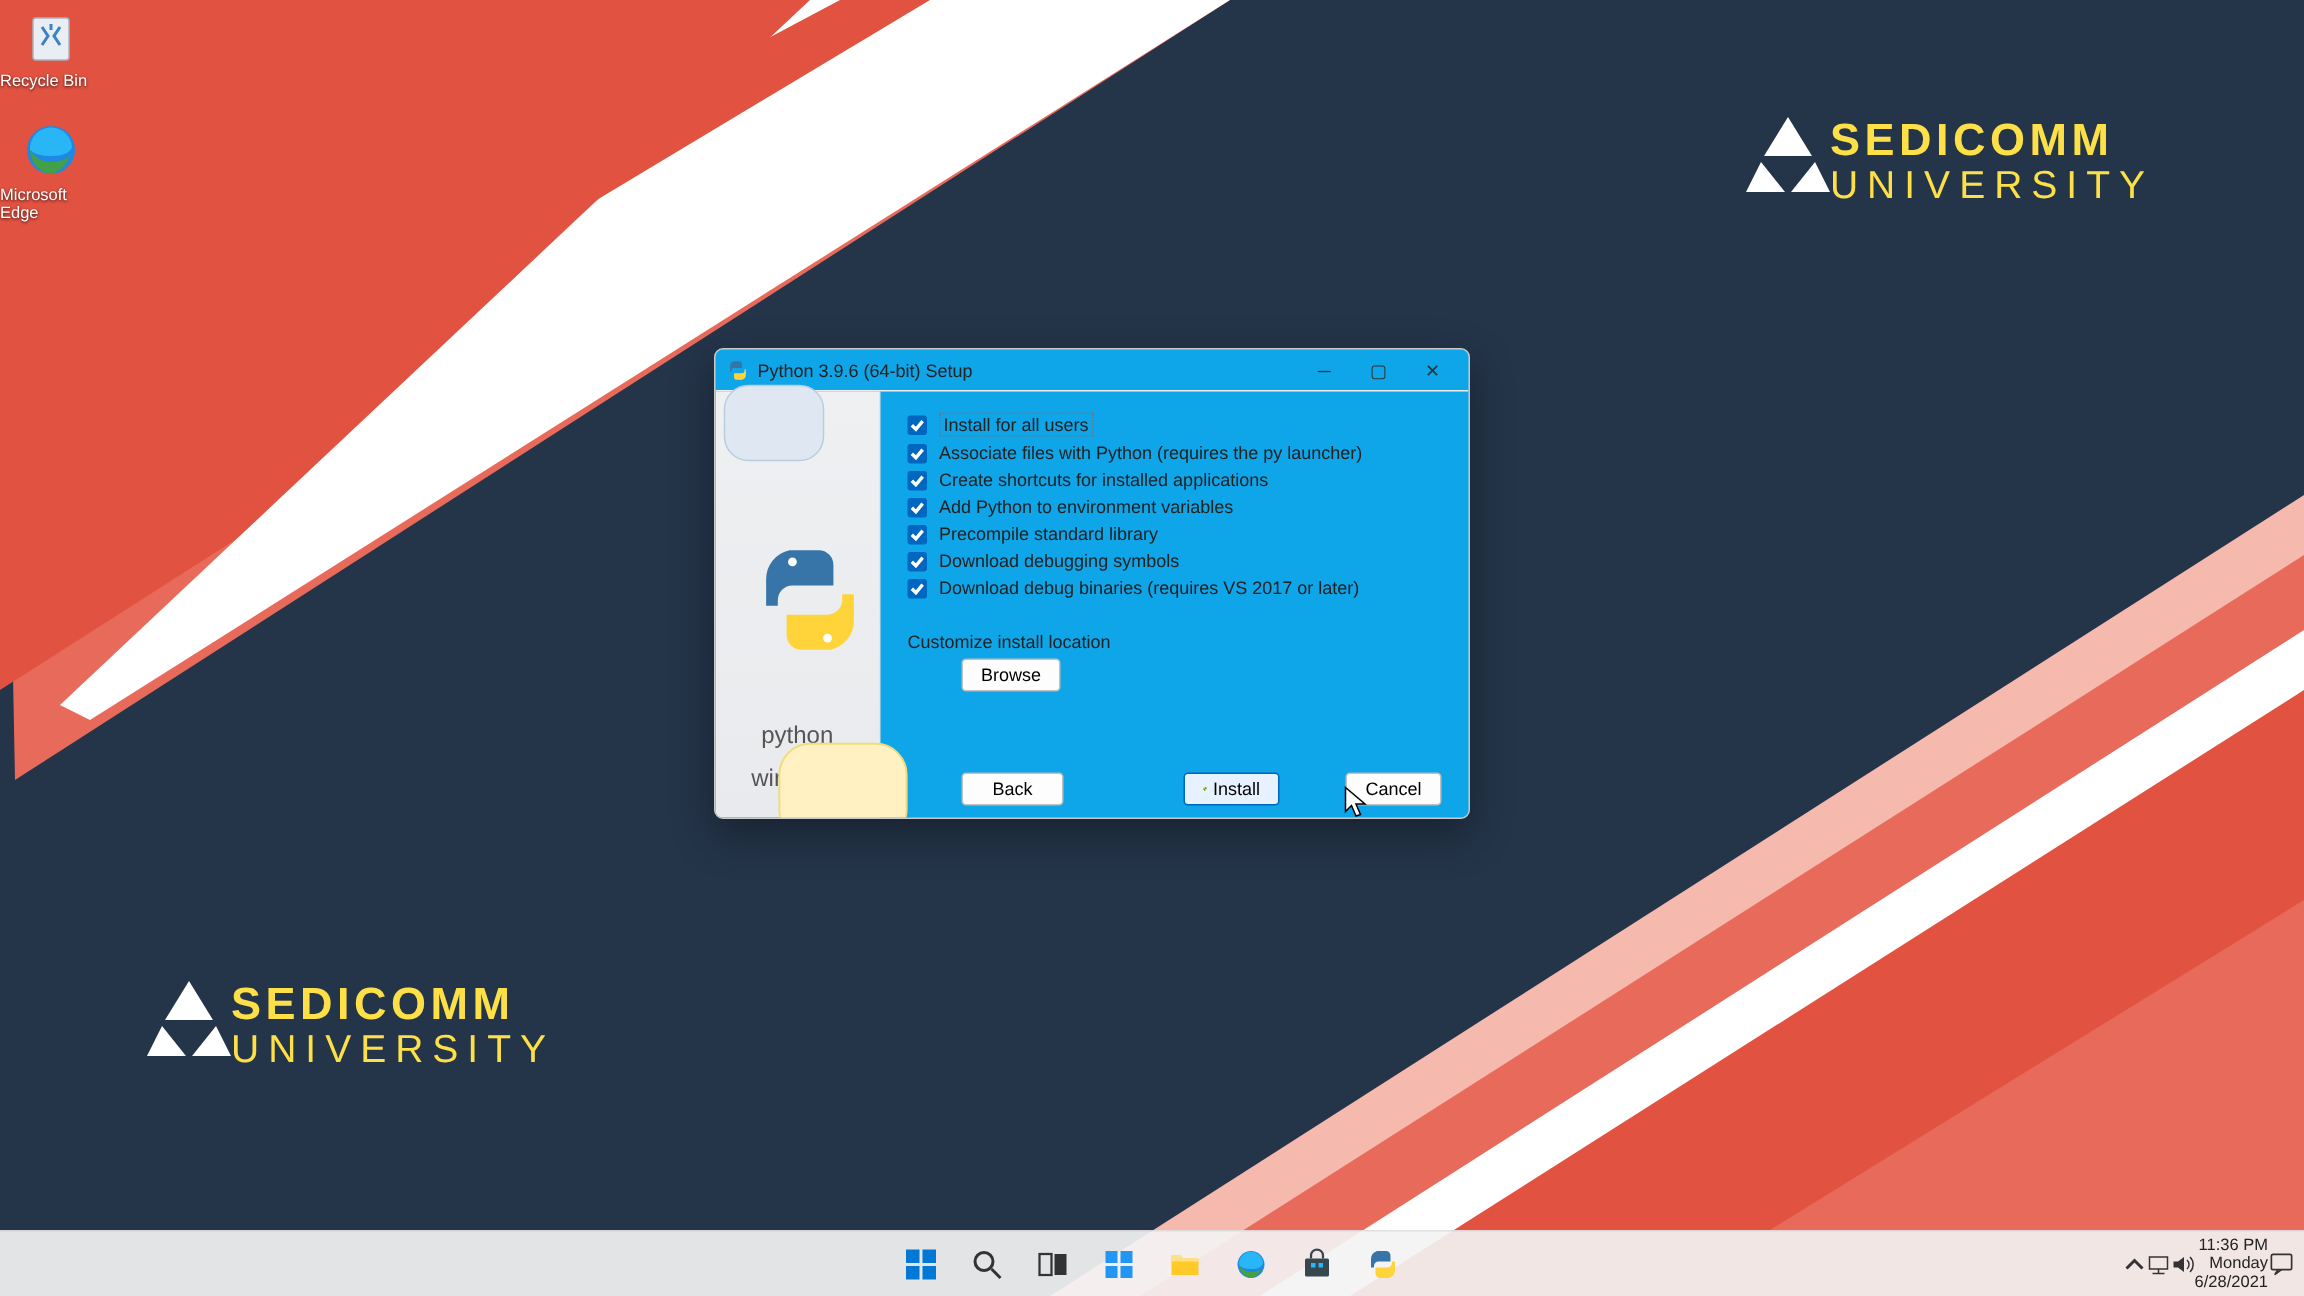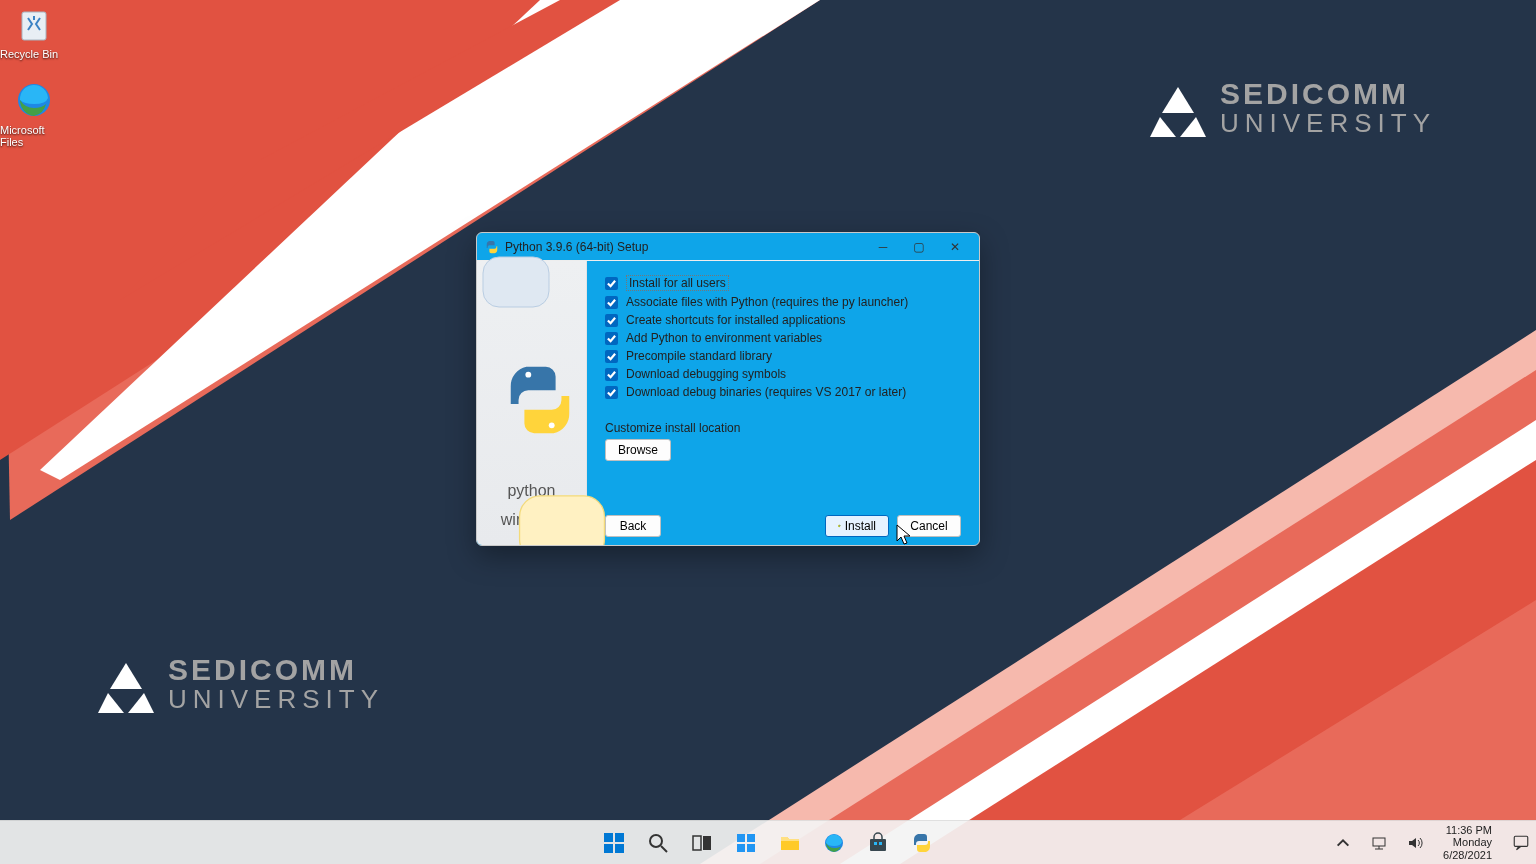--- a/index.html
+++ b/index.html
@@ -26,24 +26,23 @@
   text-shadow: 0 1px 2px rgba(0,0,0,.8);
   cursor: pointer;
 }
 .desktop-icon .ico {
   width: 40px; height: 40px; margin: 0 auto 4px; display: block;
 }
 
 
 .brand {
   position: absolute;
-  color: #a3a3a3;
+  color: #fde047;
   display: flex;
-  align-items: flex-end;
-  gap: 14px;
+  align-items: flex-start;
 }
 .brand .mark { display: inline-block; }
 .brand .txt .l1 { font-size: 30px; font-weight: 700; letter-spacing: 3px; line-height: 1.05; }
 .brand .txt .l2 { font-size: 26px; font-weight: 300; letter-spacing: 6px; line-height: 1.05; }
 
 
 .window {
   position: absolute;
   left: 476px; top: 232px;
   width: 504px; height: 314px;
@@ -100,21 +99,21 @@
 .cb-label.focused { border:1px dotted #777; padding:0 2px; }
 
 .loc-label { margin-top: 20px; font-size:12px; }
 .loc-row { display:flex; gap:6px; margin-top:4px; }
 .loc-input {
   flex:1; height:22px; border:1px solid #bfbfbf; border-radius:3px; padding:0 6px;
   font-size:12px;
 }
 .btn {
   height:22px; padding:0 12px; border:1px solid #bfbfbf; border-radius:3px; background:#fdfdfd;
-  font-size:12px; cursor:pointer; display:inline-flex; align-items:center; justify-content:center; gap:4px;
+  font-size:12px; cursor:pointer; display:inline-flex; align-items:center; justify-content:center; gap:4px;margin-left:36px;
 }
 .footer { margin-top:auto; padding-top:30px; display:flex; gap:8px; }
 .footer .spacer { flex:1; }
 .btn.primary { border-color:#0067c0; background:#e6f2ff; }
 .shield { width:12px; height:12px; }
 
 .cursor {
   position:absolute; width:16px; height:22px; pointer-events:none;
 }
 
@@ -125,21 +124,21 @@
   border-top: 1px solid rgba(0,0,0,.08);
   display:flex; align-items:center;
 }
 .task-center { position:absolute; left:50%; transform:translateX(-50%); display:flex; gap:6px; }
 .tbtn {
   width:38px; height:36px; border-radius:4px;
   display:flex; align-items:center; justify-content:center; cursor:pointer;
 }
 .tbtn svg, .tbtn .emoji { width:22px; height:22px; font-size:20px; }
 .tray {
-  position:absolute; right:6px; display:flex; align-items:center; gap:20px; height:44px;
+  position:absolute; right:6px; display:flex; align-items:center; gap:0; height:44px;
   font-size:11px; color:#222;
 }
 .tray .tico { width:16px; height:16px; display:flex; align-items:center; justify-content:center; cursor:pointer;}
 .tray .clock { text-align:right; line-height:1.1; cursor:pointer;}
 .tray .notif { width:18px; cursor:pointer;}
 </style>
 </head>
 <body>
 
 <div class="desktop">
@@ -189,21 +188,21 @@
       <path d="M14 14 l4 6 l-4 6 M26 14 l-4 6 l4 6 M20 12 v4" stroke="#3b82c4" stroke-width="2" fill="none"></path>
     </svg>
     <div>Recycle Bin</div>
   </div>
   <div class="desktop-icon" style="top:80px; left:0;">
     <svg class="ico" viewBox="0 0 40 40">
       <circle cx="20" cy="20" r="16" fill="#1e88e5"></circle>
       <path d="M6 20 a14 14 0 0 1 28 -2 q-2 6 -14 6 q-10 0 -14 -4z" fill="#29b6f6"></path>
       <path d="M20 36 a16 16 0 0 1 -14 -16 q5 8 14 8 q8 0 12 -4 a16 16 0 0 1 -12 12z" fill="#43a047"></path>
     </svg>
-    <div>Microsoft Files</div>
+    <div>Microsoft Edge</div>
   </div>
 
   <div class="window">
     <div class="titlebar">
       <svg class="ticon" viewBox="0 0 16 16">
         <path d="M5 1h4a2 2 0 0 1 2 2v3H5a2 2 0 0 0-2 2v1H2V5a4 4 0 0 1 3-4z" fill="#3775a9"></path>
         <path d="M11 15H7a2 2 0 0 1-2-2v-3h6a2 2 0 0 0 2-2V7h1v4a4 4 0 0 1-3 4z" fill="#ffd43b"></path>
       </svg>
       <div class="title">Python 3.9.6 (64-bit) Setup</div>
       <div class="win-btn">─</div>
@@ -290,21 +289,21 @@
         </div>
 
         <div class="loc-label">Customize install location</div>
         <div class="loc-row">
           <button class="btn">
               <span class="ul">Browse</span>
             </button>
         </div>
 
         <div class="footer">
-          <button class="btn" style="width:56px">
+          <button class="btn" style="width:68px">
               <span>Back</span>
             </button>
           <div class="spacer"></div>
           <button class="btn primary" style="width:64px">
             <svg class="shield" viewBox="0 0 12 12">
               <path d="M6 0l5 2v3c0 3-2 5-5 7C3 10 1 8 1 5V2z" fill="#ffcc00"></path>
               <path d="M6 0l5 2v3H6z" fill="#1e88e5"></path>
               <path d="M6 12C3 10 1 8 1 5h5z" fill="#43a047"></path>
             </svg>
             <span>Install</span>

